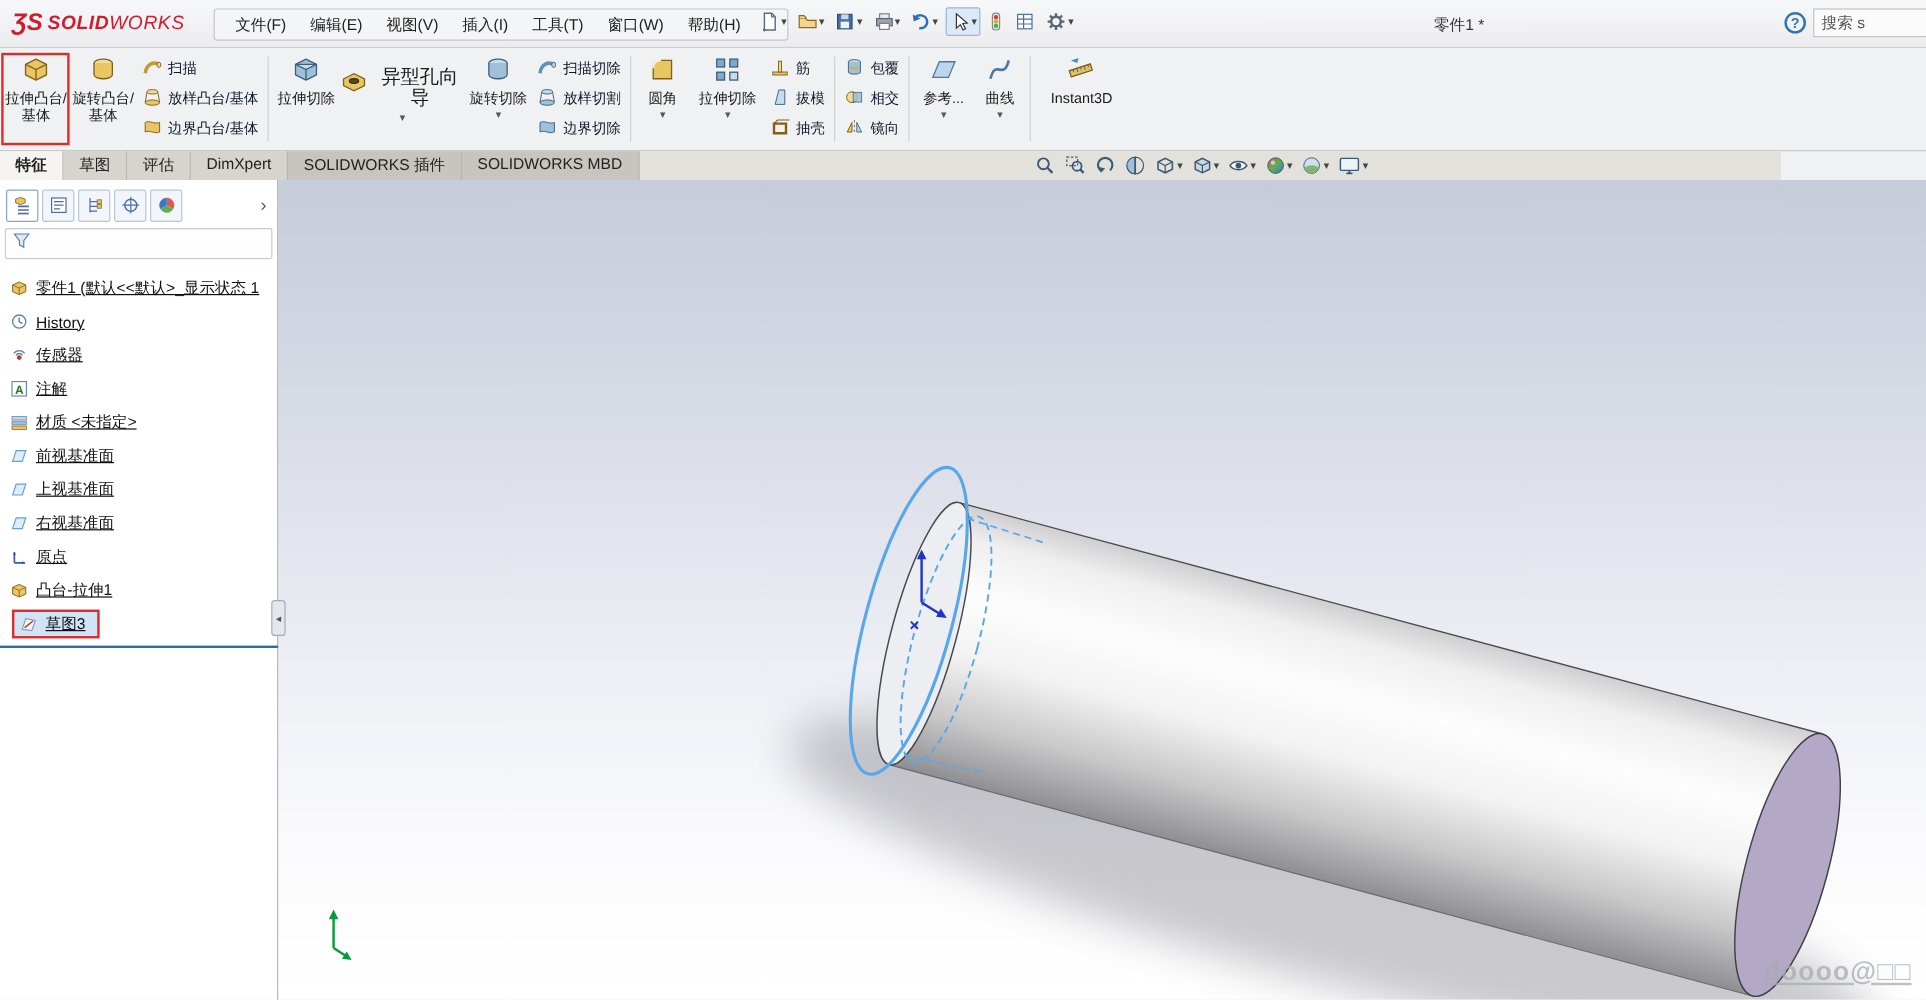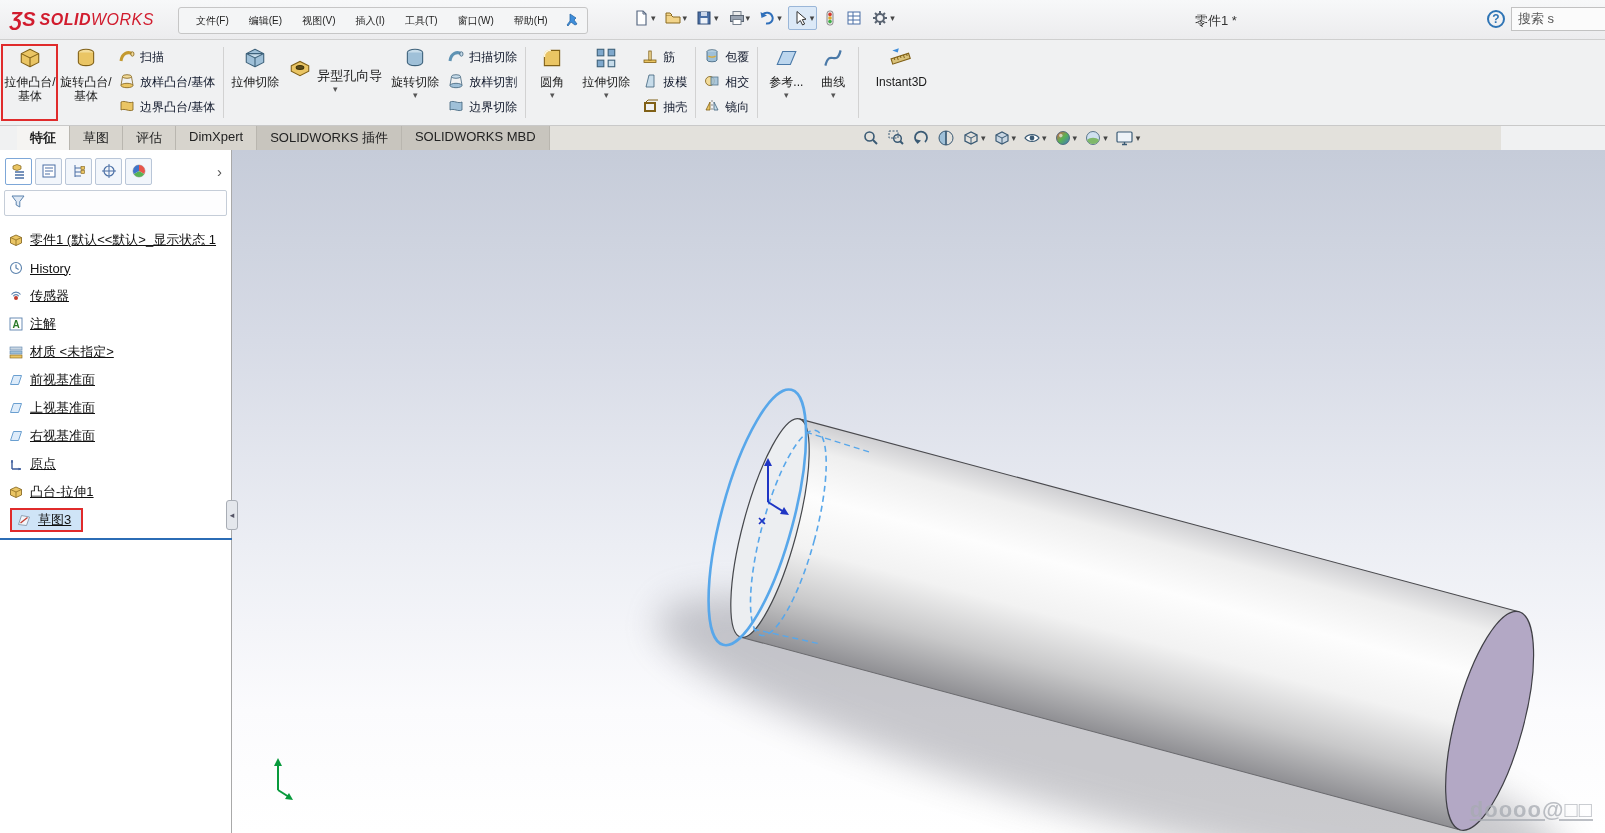--- a/index.html
+++ b/index.html
@@ -7,21 +7,21 @@
 
   
   #titlebar { position:absolute; left:0; top:0; width:1605px; height:40px;
     background:linear-gradient(#f7f8f9,#ececee); border-bottom:1px solid #cfcfcf; }
   .logo { position:absolute; left:10px; top:8px; display:flex; align-items:center; gap:4px;justify-content:flex-end; }
   .logo-mark { color:#d11c2e; font-weight:bold; font-style:italic; font-size:20px; }
   .logo-solid { color:#d11c2e; font-weight:bold; font-style:italic; font-size:16px; letter-spacing:.5px; }
   .logo-works { color:#d11c2e; font-style:italic; font-size:16px; letter-spacing:.5px; }
   .menubar { position:absolute; left:178px; top:7px; height:27px; display:flex; align-items:center;
     border:1px solid #c6c6c6; border-radius:3px; background:#f4f5f6; padding:0 8px; gap:2px; }
-  .menu-item { font-size:10px; color:#222; padding:3px 9px; cursor:default; }
+  .menu-item { font-size:13px; color:#222; padding:3px 9px; cursor:default; }
   .pin { margin-left:6px; display:flex; align-items:center; }
   .qat { position:absolute; left:630px; top:6px; display:flex; align-items:center; gap:4px; }
   .qbtn { display:flex; align-items:center; padding:2px 2px; }
   .qbtn .caret, .hbtn .caret { font-size:9px; color:#444; margin-left:1px; }
   .qbtn.pressed { border:1px solid #9ab6d8; background:#dce9f7; border-radius:2px; }
   .doc-title { position:absolute; left:1195px; top:12px; font-size:13px; color:#333; }
   .help-search { position:absolute; left:1487px; top:7px; display:flex; align-items:center; gap:6px; }
   .help-circ { width:18px; height:18px; border:2px solid #2e74b5; color:#2e74b5; border-radius:50%;
     font-size:12px; font-weight:bold; display:flex; align-items:center; justify-content:center; }
   .searchbox { width:110px; height:24px; border:1px solid #c2c2c2; background:#fbfbfb; display:flex;
@@ -31,26 +31,26 @@
   #ribbon { position:absolute; left:0; top:40px; width:1605px; height:86px;
     background:#f0f1f2; border-bottom:1px solid #c9c9c9; display:flex; align-items:stretch; padding:2px 2px; }
   .vsep { width:1px; background:#d2d2d2; margin:5px 3px; }
   .rbtn-lg { display:flex; flex-direction:column; align-items:center; padding-top:4px; width:56px;
     font-size:12px; line-height:1.15; text-align:center; color:#1a1a1a; }
   .rbtn-lg .lbl { margin-top:2px; }
   .caret { font-size:9px; color:#555; }
   .stack { display:flex; flex-direction:column; justify-content:center; gap:2px; padding:0 2px; }
   .rbtn-sm { display:flex; align-items:center; gap:5px; font-size:12px; height:23px; padding:0 3px; color:#0f172a; white-space:nowrap; }
   .hw { width:104px; }
-  .hw .row1 { display:flex; align-items:flex-end; gap:5px; font-size:13px; margin-top:10px; }
+  .hw .row1 { display:flex; align-items:flex-start; gap:5px; font-size:16px; margin-top:10px; }
   .red-box-ribbon { position:absolute; left:1px; top:44px; width:57px; height:77px;
     border:2px solid #e02b2b; z-index:6; pointer-events:none; }
 
   
-  #tabrow { position:absolute; left:17px; top:126px; width:1484px; height:24px; background:#e3e1dc; display:flex; }
+  #tabrow { position:absolute; left:0; top:126px; width:1484px; height:24px; background:#e3e1dc; display:flex; }
   .tab { font-size:13px; color:#222; padding:3px 13px; background:#d7d4cd; border-right:1px solid #b9b6af; cursor:default; }
   .tab.active { background:#f5f4f2; font-weight:bold; }
   .tab.dark { background:#c8c5be; }
   #headsup { position:absolute; left:862px; top:127px; height:22px; display:flex; align-items:center; gap:7px; }
   .hbtn { display:flex; align-items:center; }
 
   
   #panel { position:absolute; left:0; top:150px; width:232px; height:683px; background:#ffffff;
     border-right:1px solid #a9a9a9; }
   .panel-tabs { height:40px; display:flex; align-items:center; gap:3px; padding:6px 5px 4px 5px; }

